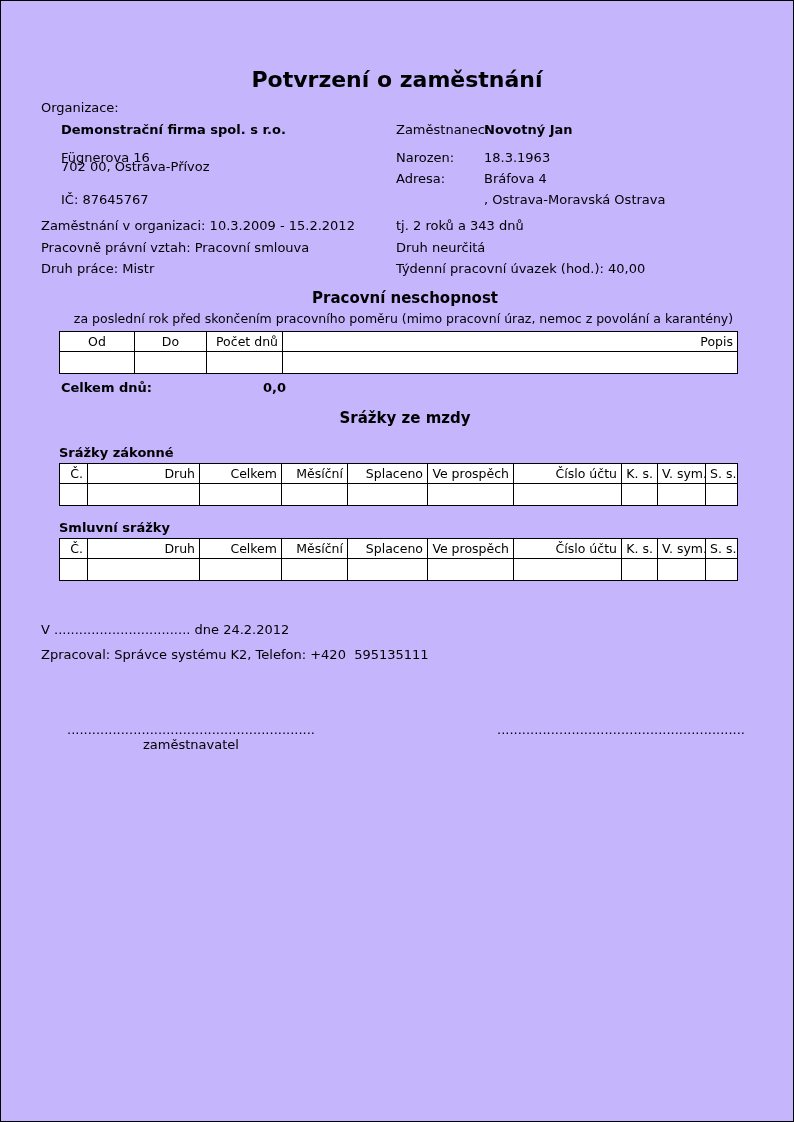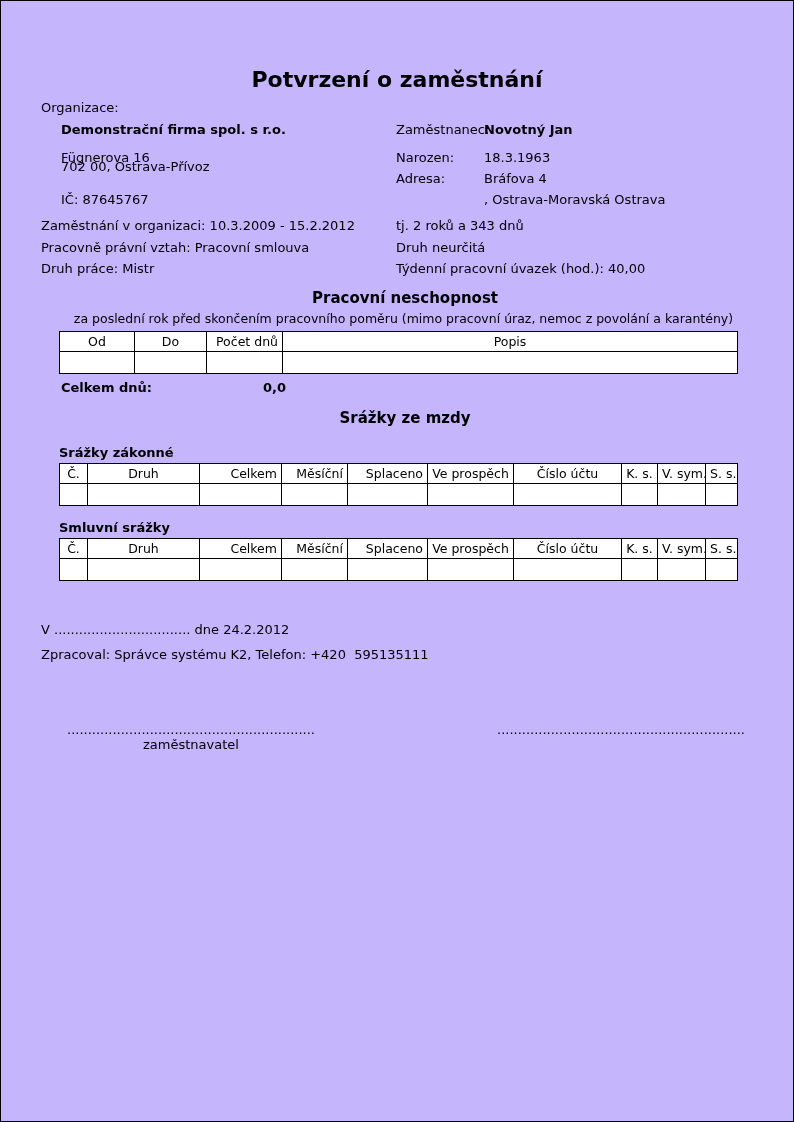--- a/index.html
+++ b/index.html
@@ -21,21 +21,21 @@
   .section-title { left:0; width:100%; text-align:center; font-size:15px; font-weight:bold;padding-left:16px; }
   .subtitle { left:0; width:100%; text-align:center; font-size:12.5px;padding-left:13px; }
   table { border-collapse:collapse; table-layout:fixed; background:#fff; }
   th, td {
     border:1px solid #000;
     font-size:12.5px;
     font-weight:normal;
     padding:2px 4px;
     overflow:hidden;
     white-space:nowrap;
-    text-align:center;
+    text-align:right;
     height:20px;
   }
   td.empty { height:22px; }
   th.r, td.r { text-align:right; }
   th.c, td.c { text-align:center; }
   .sig-block { text-align:center; width:256px; }
   .sig-dots { letter-spacing:0; }
 </style>
 </head>
 <body>

